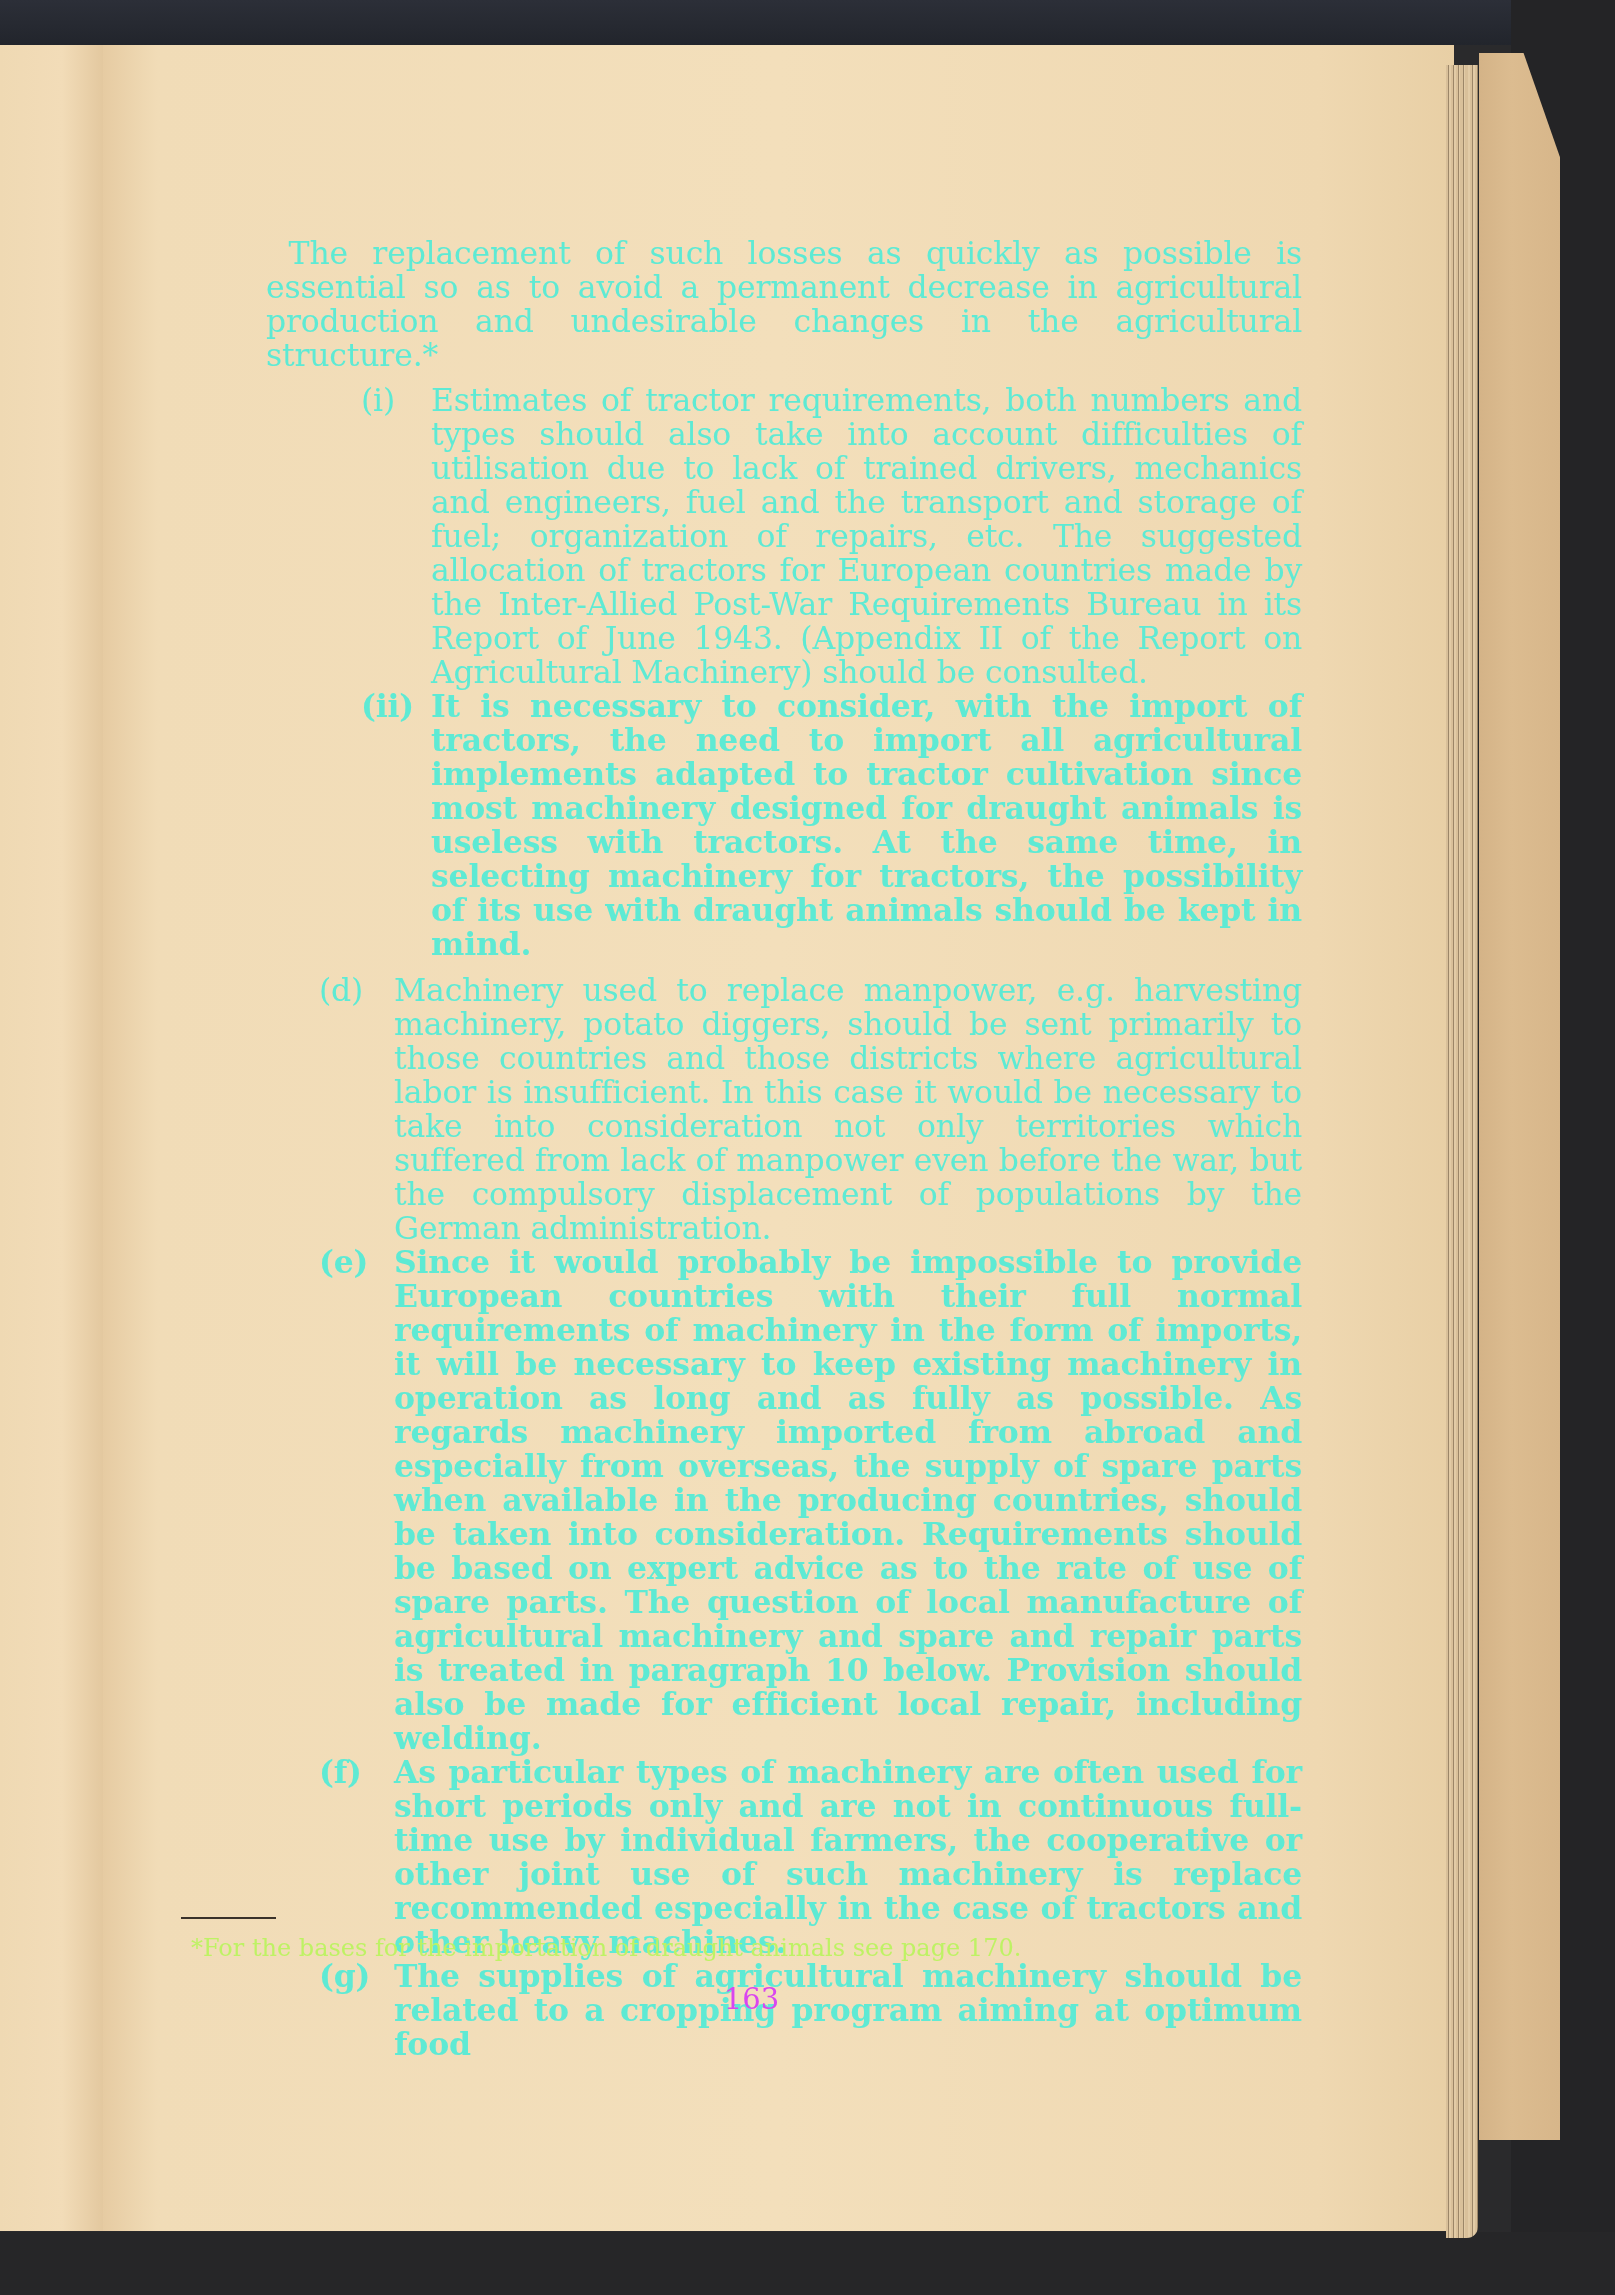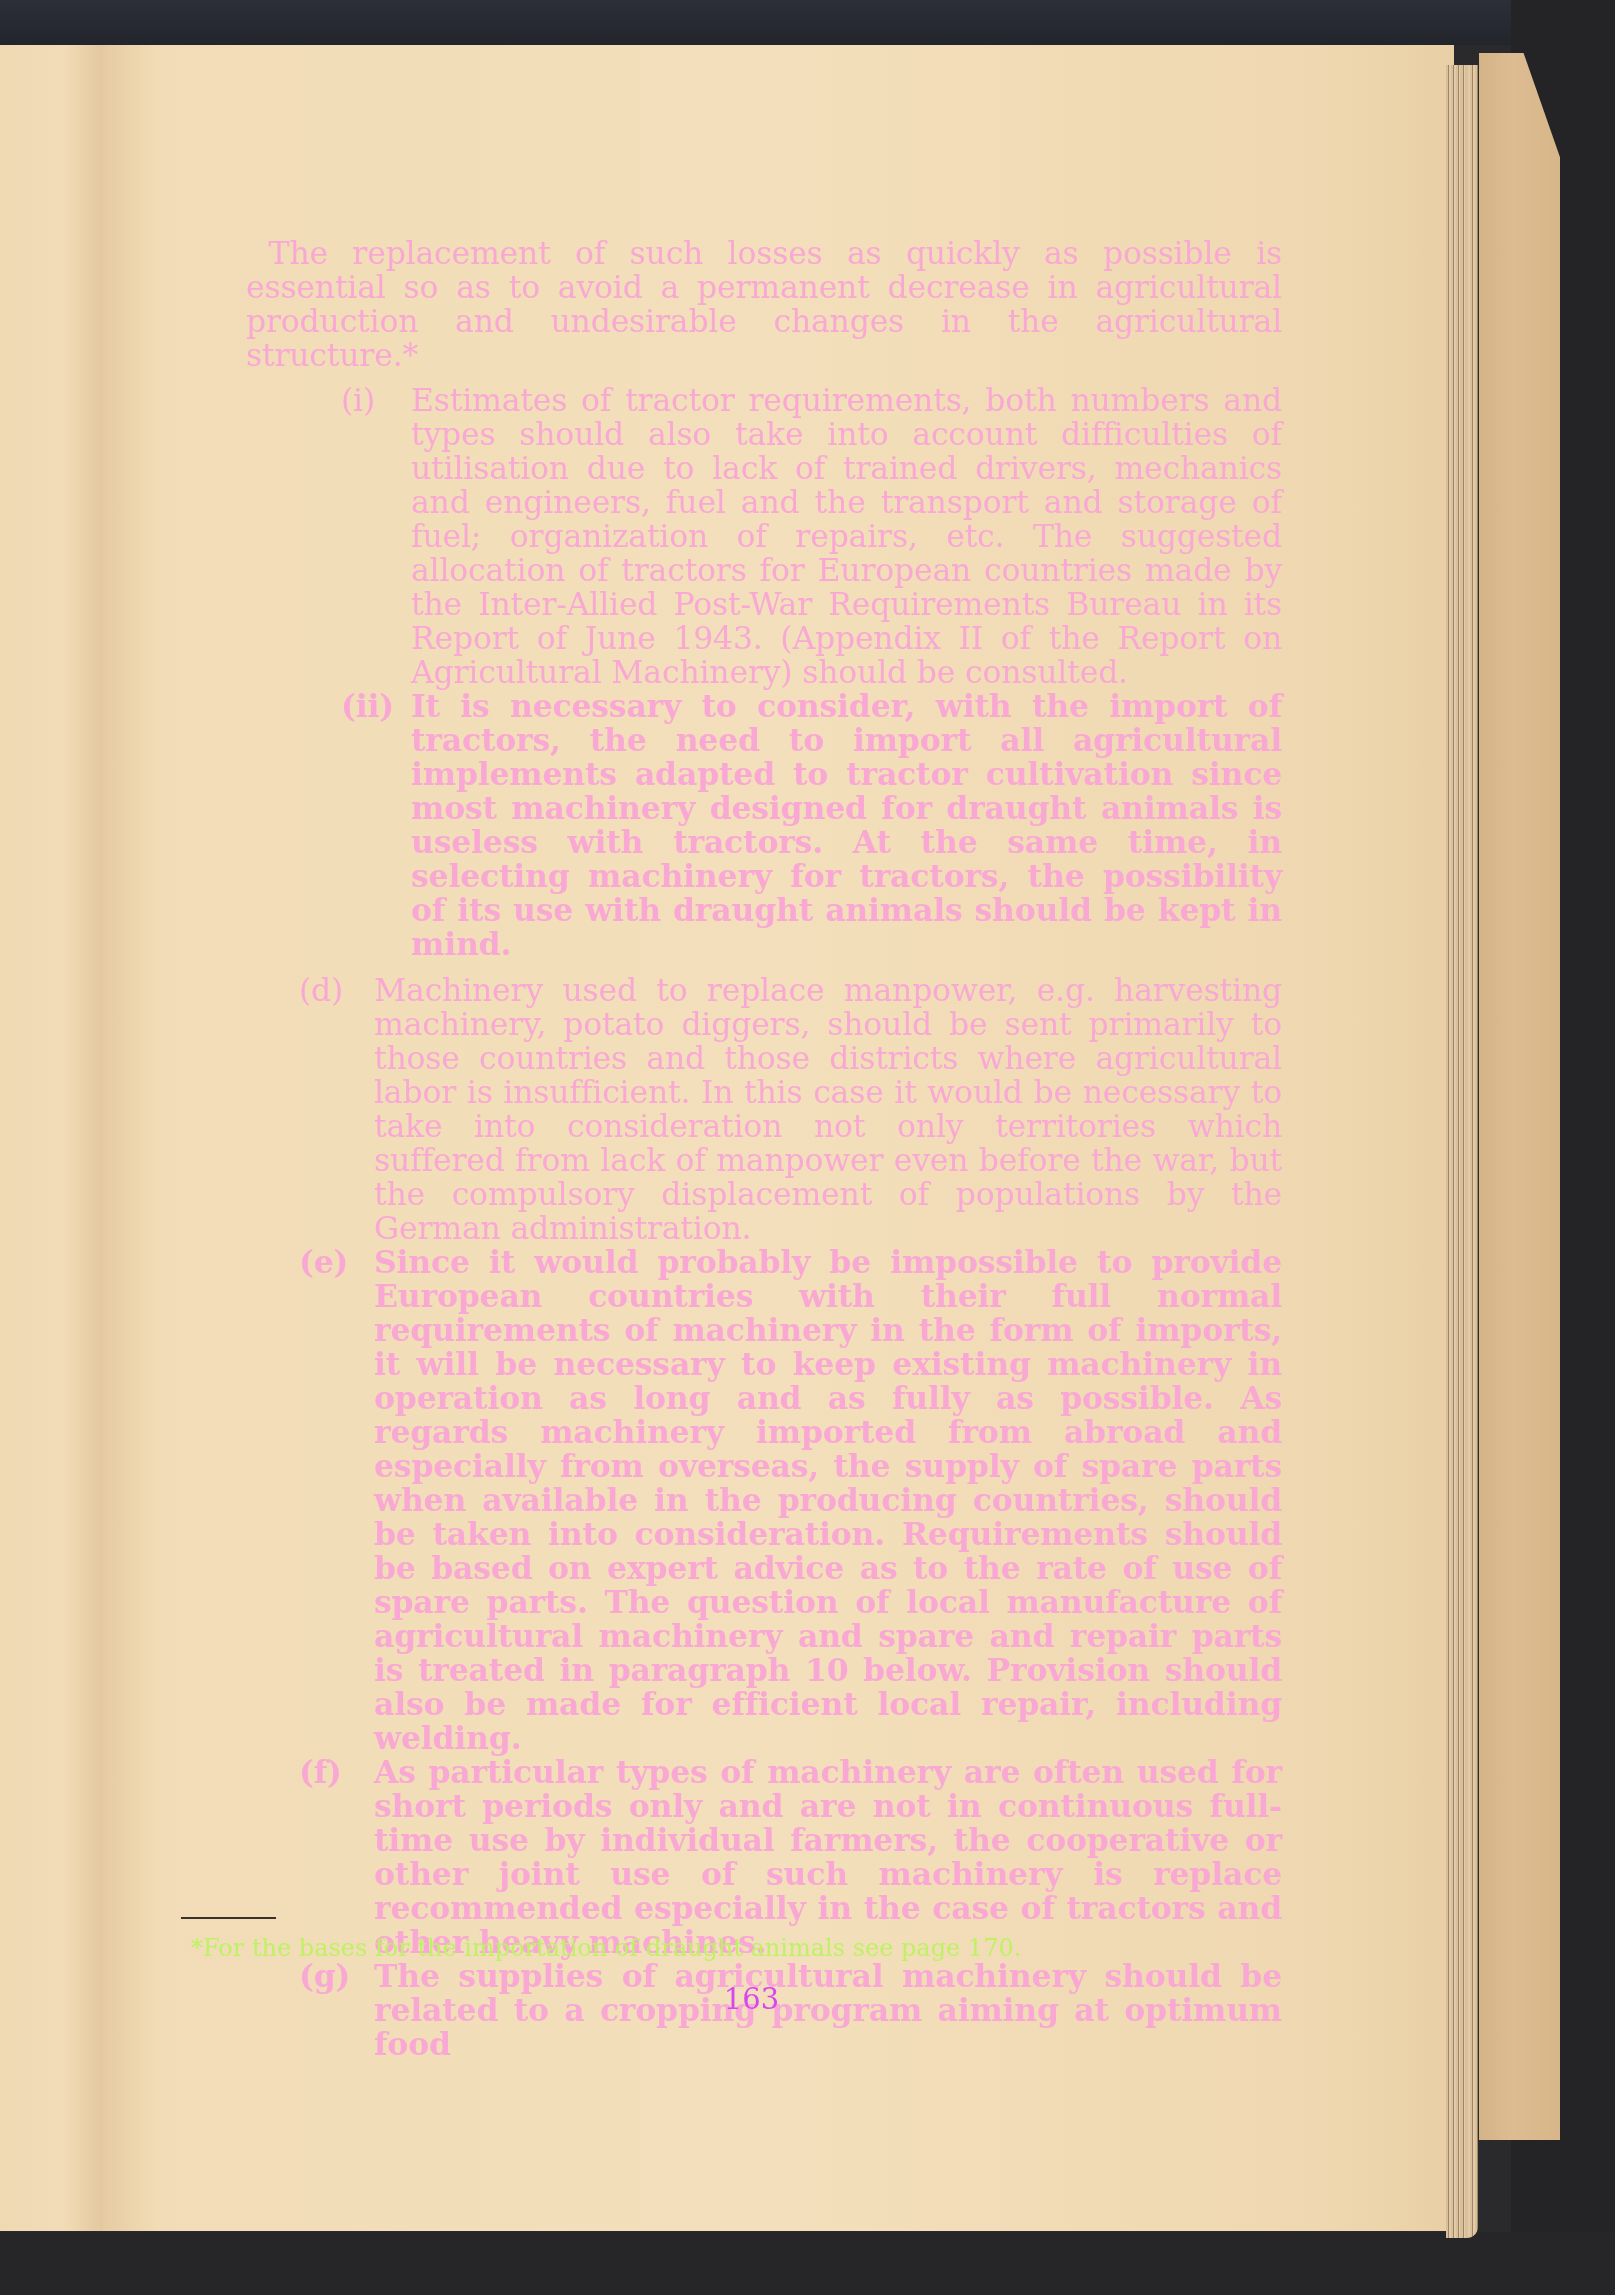--- a/index.html
+++ b/index.html
@@ -32,22 +32,22 @@
       position: absolute; left: 1446px; top: 65px; width: 32px; height: 2173px;
       background: repeating-linear-gradient(90deg, #d9c09a 0px, #d9c09a 2.4px, #9c8668 2.4px, #9c8668 3.2px, #e2cba6 3.2px, #e2cba6 4.8px);
       border-radius: 0 0 11.3px 0;
     }
     .back-cover {
       position: absolute; left: 1479px; top: 53px; width: 81px; height: 2087px;
       background: linear-gradient(90deg, #d4b387 0%, #dcbc90 40%, #d7b68a 100%);
       clip-path: polygon(0 0, 55% 0, 100% 5%, 100% 100%, 0 100%);
     }
     .text-block {
-      position: absolute; left: 246px; top: 236px; width: 1036px;
-      color: #f9a8d4; font-size: 31.5px; line-height: 34px;
+      position: absolute; left: 266px; top: 236px; width: 1036px;
+      color: #5eead4; font-size: 31.5px; line-height: 34px;
       letter-spacing: -0.2px;
     }
     .para { text-align: justify; text-indent: 22.6px; margin: 0; }
     .item { position: relative; margin: 0; text-align: justify; }
     .item .mark { position: absolute; top: 0; }
     .item .body { display: block; text-align: justify; }
     .roman { padding-left: 165px; margin-top: 11.3px; }
     .roman .mark { left: 95px; }
     .alpha { padding-left: 128px; margin-top: 11.3px; }
     .alpha .mark { left: 53px; }

